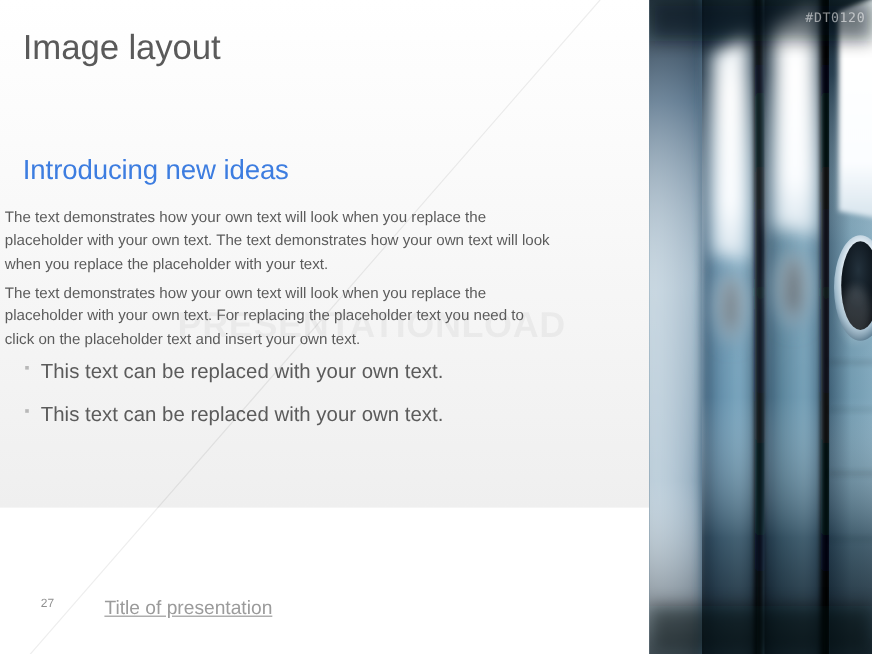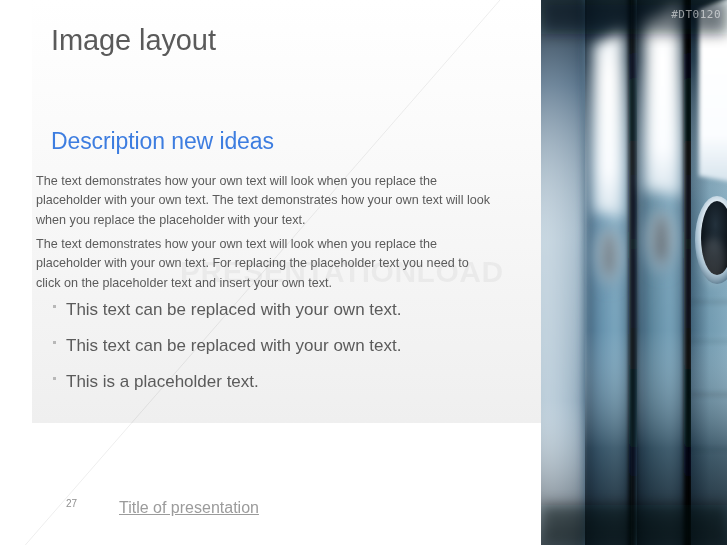--- a/index.html
+++ b/index.html
@@ -26,21 +26,20 @@
     left: 0;
     top: 0;
     width: 541px;
     height: 423px;
     background: linear-gradient(180deg,
         #ffffff 0%,
         #fbfbfb 28%,
         #f6f6f6 58%,
         #f2f2f2 82%,
         #efefef 100%);
-    margin-left: 32px;
   }
 
   
   .diagonal-line {
     position: absolute;
     left: -60px;
     top: 0;
     width: 1000px;
     height: 900px;
     pointer-events: none;
@@ -173,40 +172,36 @@
 </head>
 <body>
 
 <div class="slide">
 
   <div class="content-panel">
 
     <div class="title">Image layout</div>
 
 
-    <div class="heading">Description new ideas</div>
+    <div class="heading">Introducing new ideas</div>
 
     <div class="watermark">PRESENTATIONLOAD</div>
 
     <div class="para para-1">The text demonstrates how your own text will look when you replace the placeholder with your own text. The text demonstrates how your own text will look when you replace the placeholder with your text.</div>
 
     <div class="para para-2">The text demonstrates how your own text will look when you replace the placeholder with your own text. For replacing the placeholder text you need to click on the placeholder text and insert your own text.</div>
 
     <ul class="bullets">
       <li class="bullet-item">
         <span class="bullet-dot"></span>
         <span>This text can be replaced with your own text.</span>
       </li>
       <li class="bullet-item">
         <span class="bullet-dot"></span>
         <span>This text can be replaced with your own text.</span>
-      </li>
-      <li class="bullet-item">
-        <span class="bullet-dot"></span>
-        <span>This is a placeholder text.</span>
       </li>
     </ul>
 
     <div class="footer-page">27</div>
 
     <div class="footer-title">Title of presentation</div>
   </div>
 
   <div class="image-panel">
     <svg width="186" height="545" viewBox="0 0 186 545" xmlns="http://www.w3.org/2000/svg">

